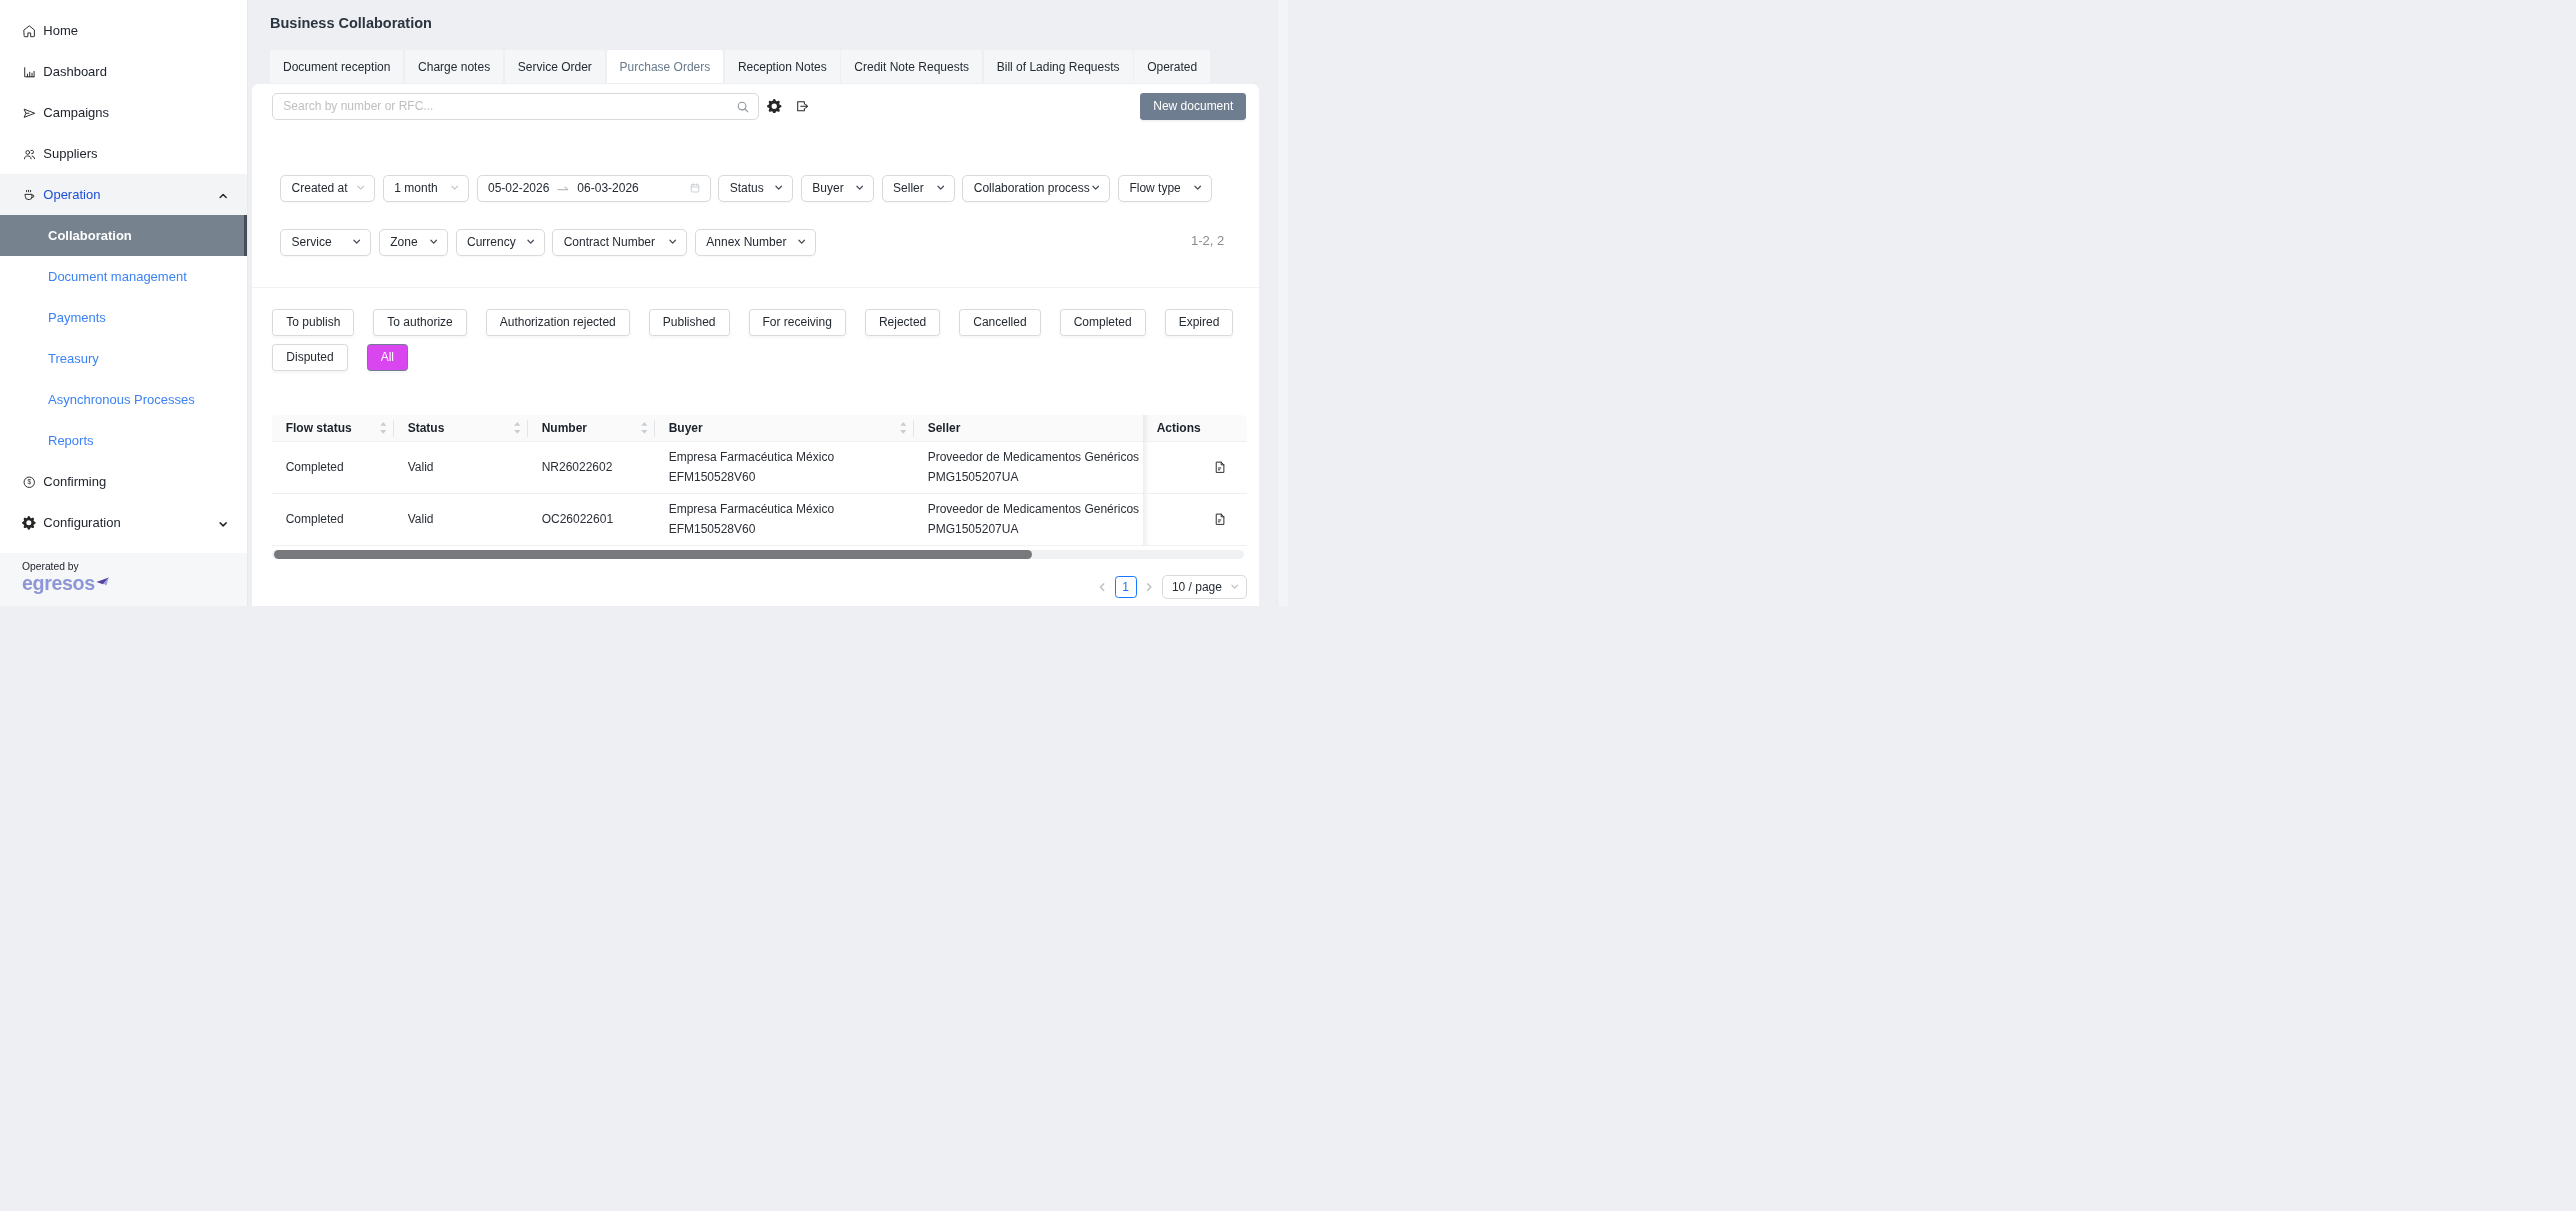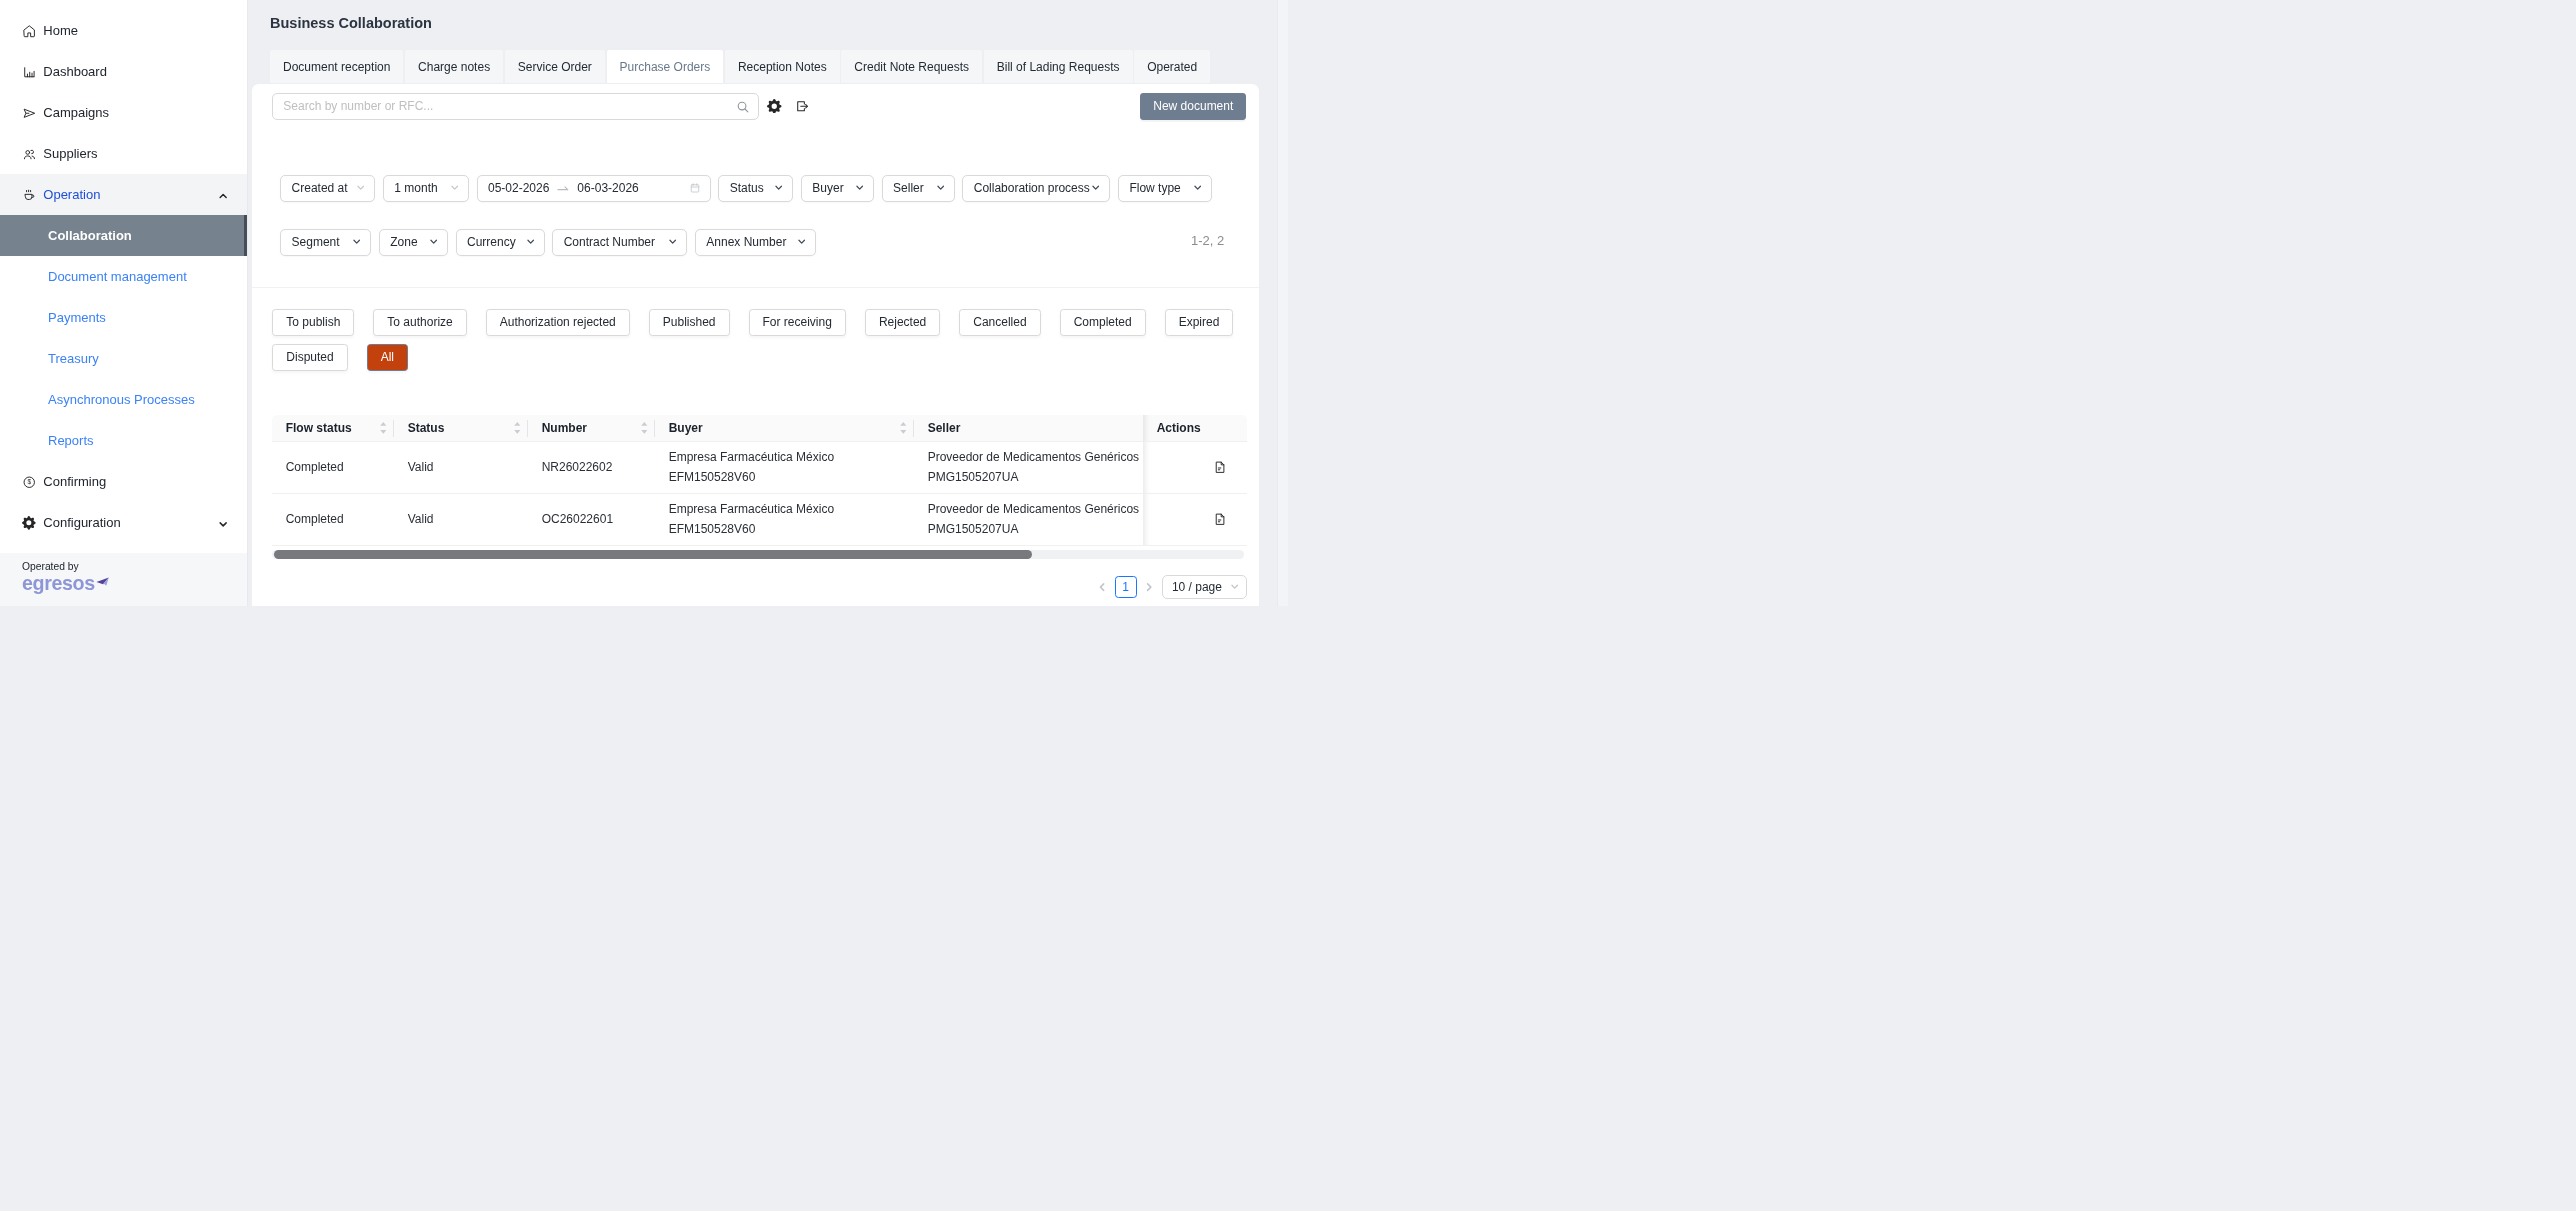--- a/index.html
+++ b/index.html
@@ -70,21 +70,21 @@
   .rcount { position:absolute; right:35px; top:149px; font-size:13px; color:#8c8c8c; }
   .fdivider { position:absolute; left:0; right:0; top:203px; border-top:0.9px solid #f0f1f3; }
 
   
   .chips { position:absolute; left:20px; display:flex; gap:19px; }
   .chips.row1 { top:225px; }
   .chips.row2 { top:260px; }
   .chip { height:26.5px; padding:0 13px; background:#fff; border:0.9px solid #d9d9d9; border-radius:3.4px;
           display:flex; align-items:center; font-size:12px; color:#252b33; cursor:pointer;
           box-shadow:0 1.7px 2.6px rgba(0,0,0,0.04); white-space:nowrap; }
-  .chip.active { background:#c2410c; border-color:#6e7d8f; color:#fff; }
+  .chip.active { background:#d946ef; border-color:#6e7d8f; color:#fff; }
 
   
   .tbl { position:absolute; left:19.7px; top:331px; width:975px; }
   .thead { display:flex; height:27px; background:#fafafa; border-bottom:0.9px solid #f0f0f0;
            border-radius:5.1px 5.1px 0 0; }
   .th { position:relative; display:flex; align-items:center; padding:0 6.8px 0 13.7px; font-size:12px;
         font-weight:700; color:#1c222b; cursor:pointer; }
   .th .sorter { margin-left:auto; display:flex; }
   .th.sep::after { content:""; position:absolute; right:0; top:5.1px; width:0.9px; height:17px; background:#e3e6e9; }
   .w1{width:122px}.w2{width:134px}.w3{width:127px}.w4{width:259px}.w5{width:229px}.w6{width:103px}
@@ -332,21 +332,21 @@
         <div class="fbox f-flow">
           <span>Flow type</span>
           <span class="chev-dark"><svg width="9.4" height="9.4" viewBox="0 0 12 12" fill="none" stroke="currentColor" stroke-width="1.6" stroke-linecap="round" stroke-linejoin="round">
                 <path d="M2.5 4.2 6 7.8l3.5-3.6"></path>
               </svg></span>
         </div>
       </div>
 
       <div class="frow r2">
         <div class="fbox f-segment">
-          <span>Segment</span>
+          <span>Service</span>
           <span class="chev-dark"><svg width="9.4" height="9.4" viewBox="0 0 12 12" fill="none" stroke="currentColor" stroke-width="1.6" stroke-linecap="round" stroke-linejoin="round">
                 <path d="M2.5 4.2 6 7.8l3.5-3.6"></path>
               </svg></span>
         </div>
         <div class="fbox f-zone">
           <span>Zone</span>
           <span class="chev-dark"><svg width="9.4" height="9.4" viewBox="0 0 12 12" fill="none" stroke="currentColor" stroke-width="1.6" stroke-linecap="round" stroke-linejoin="round">
                 <path d="M2.5 4.2 6 7.8l3.5-3.6"></path>
               </svg></span>
         </div>

